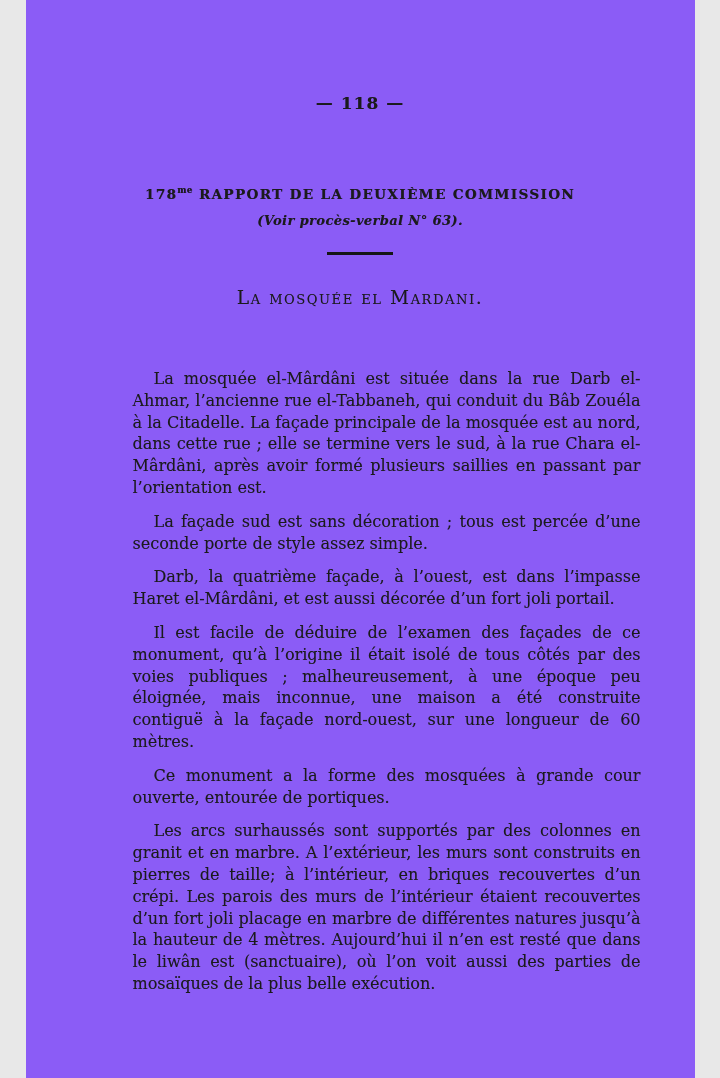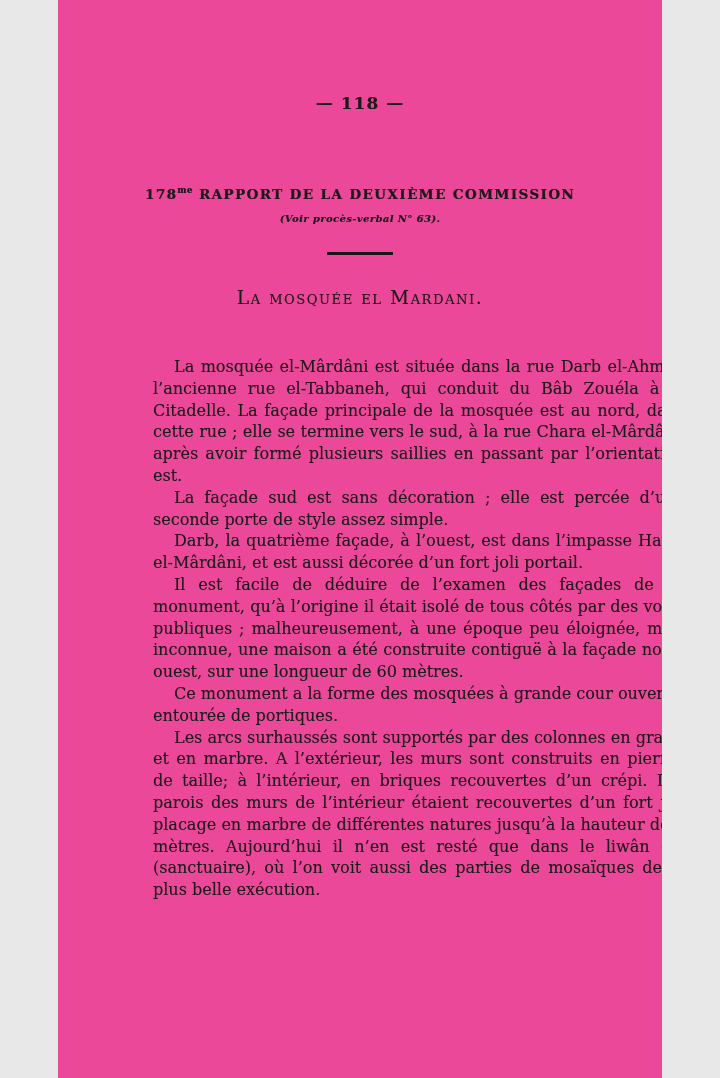--- a/index.html
+++ b/index.html
@@ -2,24 +2,24 @@
 <html lang="fr"><head>
 <meta charset="utf-8">
 <style>
   html, body {
     margin: 0;
     padding: 0;
     background: #e8e8e8;
   }
   .page {
     position: relative;
-    width: 604px;
+    width: 669px;
     height: 1078px;
     margin: 0 auto;
-    background: #ec4899;
+    background: #8b5cf6;
     color: #1b1b1b;
     font-family: "DejaVu Serif", serif;
     overflow: hidden;
   }
   .centered {
     position: absolute;
     left: 0;
     right: 0;
     text-align: center;
   }
@@ -39,21 +39,21 @@
     white-space: nowrap;
     text-align: center;
   }
   .report-title sup {
     font-size: 8.5px;
     letter-spacing: 0.5px;
     vertical-align: super;
   }
   .report-reference {
     top: 213px;
-    font-size: 10px;
+    font-size: 13px;
     font-weight: bold;
     font-style: italic;
     letter-spacing: 0.4px;
     text-shadow: 0.3px 0.2px 0 rgba(0,0,0,0.4);
   }
   .section-rule {
     position: absolute;
     top: 252px;
     left: 50%;
     transform: translateX(-50%);
@@ -72,21 +72,21 @@
     position: absolute;
     left: 95px;
     top: 356px;
     width: 532px;
     font-size: 16px;
     line-height: 21.8px;
     text-align: justify;
     text-shadow: 0.25px 0.2px 0 rgba(0,0,0,0.3);
   }
   .body-text p {
-    margin: 0;
+    margin: 12px;
     padding: 0;
     text-indent: 21px;
   }
 </style>
 </head>
 <body>
 
 <div class="page">
 
   <div class="centered folio">— 118 —</div>
@@ -94,20 +94,20 @@
   <div class="centered report-title"><span>178</span><sup>me</sup>&nbsp;<span>RAPPORT DE LA DEUXIÈME COMMISSION</span></div>
 
   <div class="centered report-reference">(Voir procès-verbal N° 63).</div>
 
   <div class="section-rule"></div>
 
   <div class="centered section-title">La mosquée el Mardani.</div>
 
   <div class="body-text">
     <p>La mosquée el-Mârdâni est située dans la rue Darb el-Ahmar, l’ancienne rue el-Tabbaneh, qui conduit du Bâb Zouéla à la Citadelle. La façade principale de la mosquée est au nord, dans cette rue ; elle se termine vers le sud, à la rue Chara el-Mârdâni, après avoir formé plusieurs saillies en passant par l’orientation est.</p>
-    <p>La façade sud est sans décoration ; elle est percée d’une seconde porte de style assez simple.</p>
+    <p>La façade sud est sans décoration ; tous est percée d’une seconde porte de style assez simple.</p>
     <p>Darb, la quatrième façade, à l’ouest, est dans l’impasse Haret el-Mârdâni, et est aussi décorée d’un fort joli portail.</p>
     <p>Il est facile de déduire de l’examen des façades de ce monument, qu’à l’origine il était isolé de tous côtés par des voies publiques ; malheureusement, à une époque peu éloignée, mais inconnue, une maison a été construite contiguë à la façade nord-ouest, sur une longueur de 60 mètres.</p>
     <p>Ce monument a la forme des mosquées à grande cour ouverte, entourée de portiques.</p>
     <p>Les arcs surhaussés sont supportés par des colonnes en granit et en marbre. A l’extérieur, les murs sont construits en pierres de taille; à l’intérieur, en briques recouvertes d’un crépi. Les parois des murs de l’intérieur étaient recouvertes d’un fort joli placage en marbre de différentes natures jusqu’à la hauteur de 4 mètres. Aujourd’hui il n’en est resté que dans le liwân est (sanctuaire), où l’on voit aussi des parties de mosaïques de la plus belle exécution.</p>
   </div>
 
 </div>
 
 </body></html>

